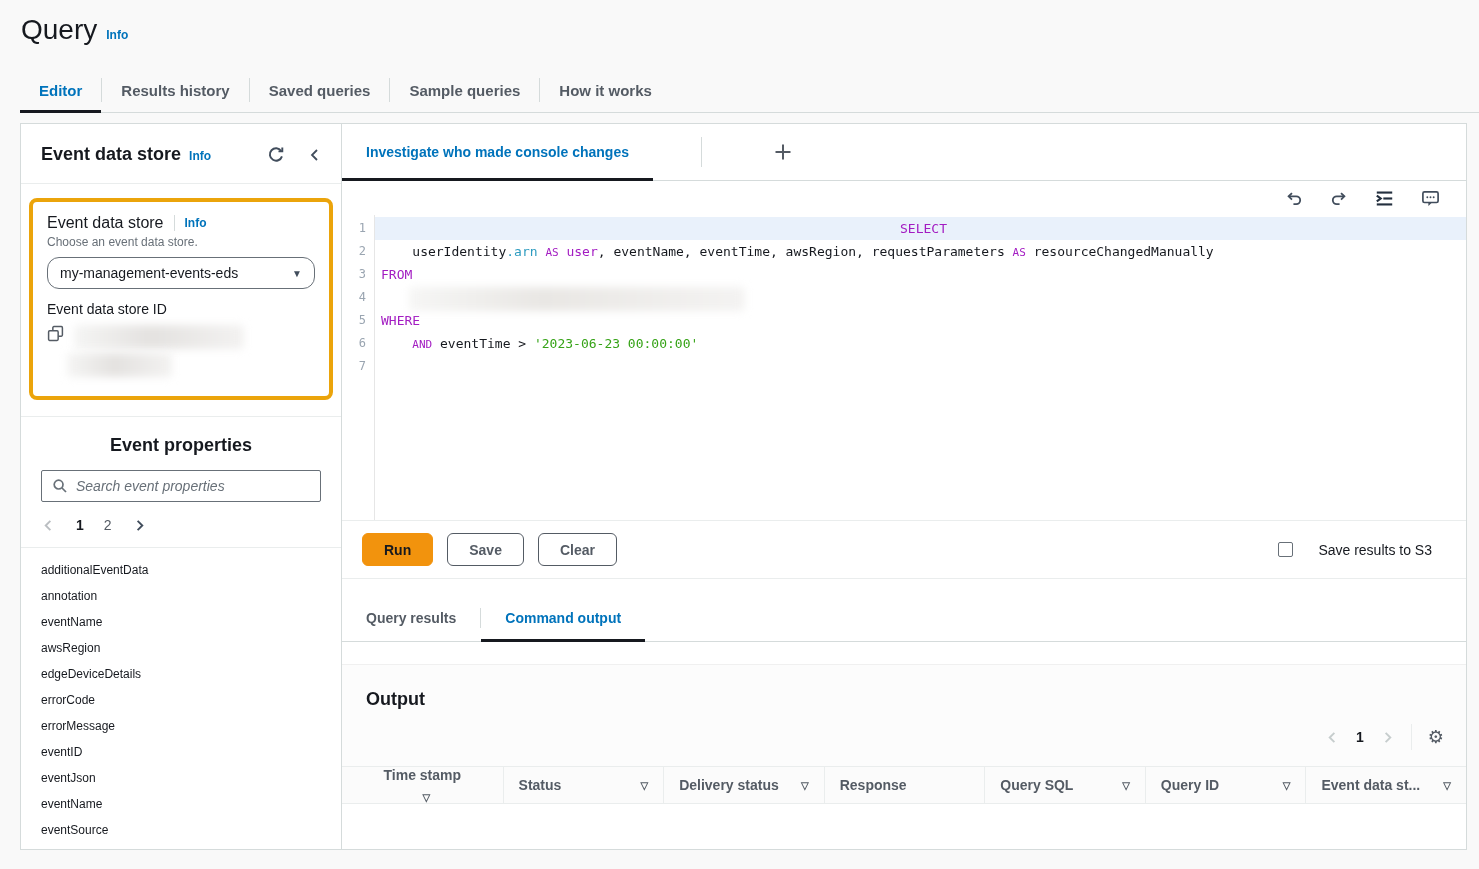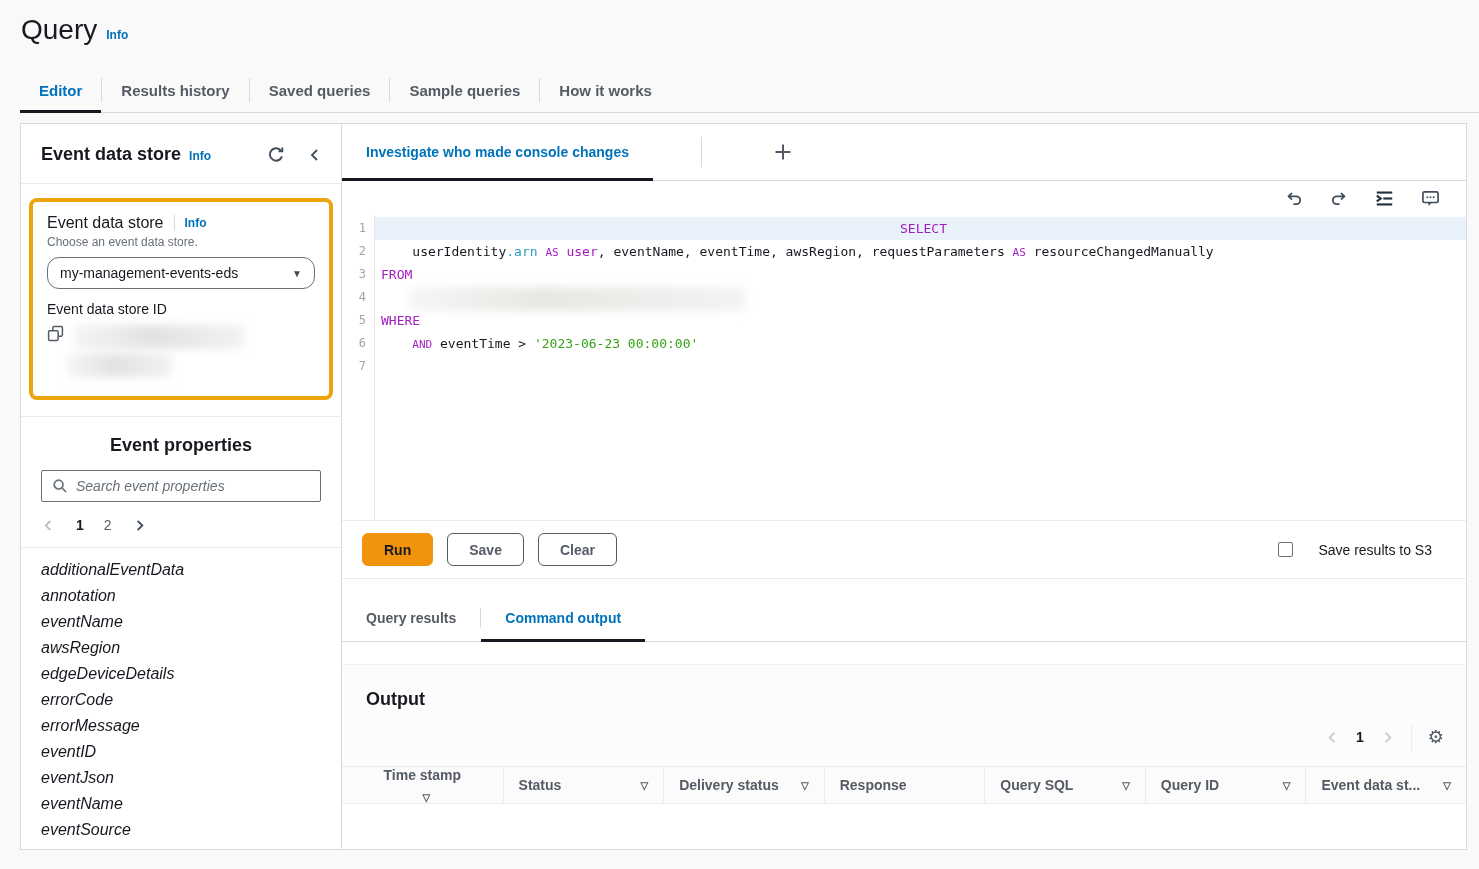--- a/index.html
+++ b/index.html
@@ -53,21 +53,21 @@
   .search-box { display:flex; align-items:center; gap:8px; height:32px; border:1px solid #687078; border-radius:2px; padding:0 10px; background:#fff; }
   .search-box input { border:none; outline:none; flex:1; font-size:14px; font-style:italic; color:#16191f; background:transparent; font-family:"Liberation Sans", sans-serif; }
   .search-box input::placeholder { color:#687078; font-style:italic; }
   .pagination { display:flex; align-items:center; gap:20px; margin-top:15px; font-size:14px; }
   .page-num { color:#545b64; cursor:pointer; }
   .page-num.active { color:#16191f; font-weight:bold; }
   .pg-chev { display:flex; align-items:center; cursor:pointer; }
   .pg-chev.disabled { opacity:.45; cursor:default; }
 
   .prop-list { list-style:none; border-top:1px solid #eaeded; padding:9px 0; flex:1; overflow:hidden; }
-  .prop-list li { padding:4px 20px; font-size:16px; line-height:18px; cursor:pointer;font-style:italic; }
+  .prop-list li { padding:4px 20px; font-size:12px; line-height:18px; cursor:pointer; }
 
   
   .query-tab-row { display:flex; align-items:stretch; height:57px; border-bottom:1px solid #d5dbdb; flex:none;gap:48px; }
   .q-tab { position:relative; display:flex; align-items:center; padding:0 24px; font-size:14px; font-weight:bold; color:#0073bb; cursor:pointer; }
   .q-tab.inactive { color:#545b64; }
   .q-tab.active::after { content:""; position:absolute; left:0; right:0; bottom:-1px; height:3px; background:#16191f; }
   .q-vsep { width:1px; background:#d5dbdb; margin:13px 0; }
   .add-tab { background:none; border:none; padding:0 23px; cursor:pointer; display:flex; align-items:center; color:#545b64; }
 
   

